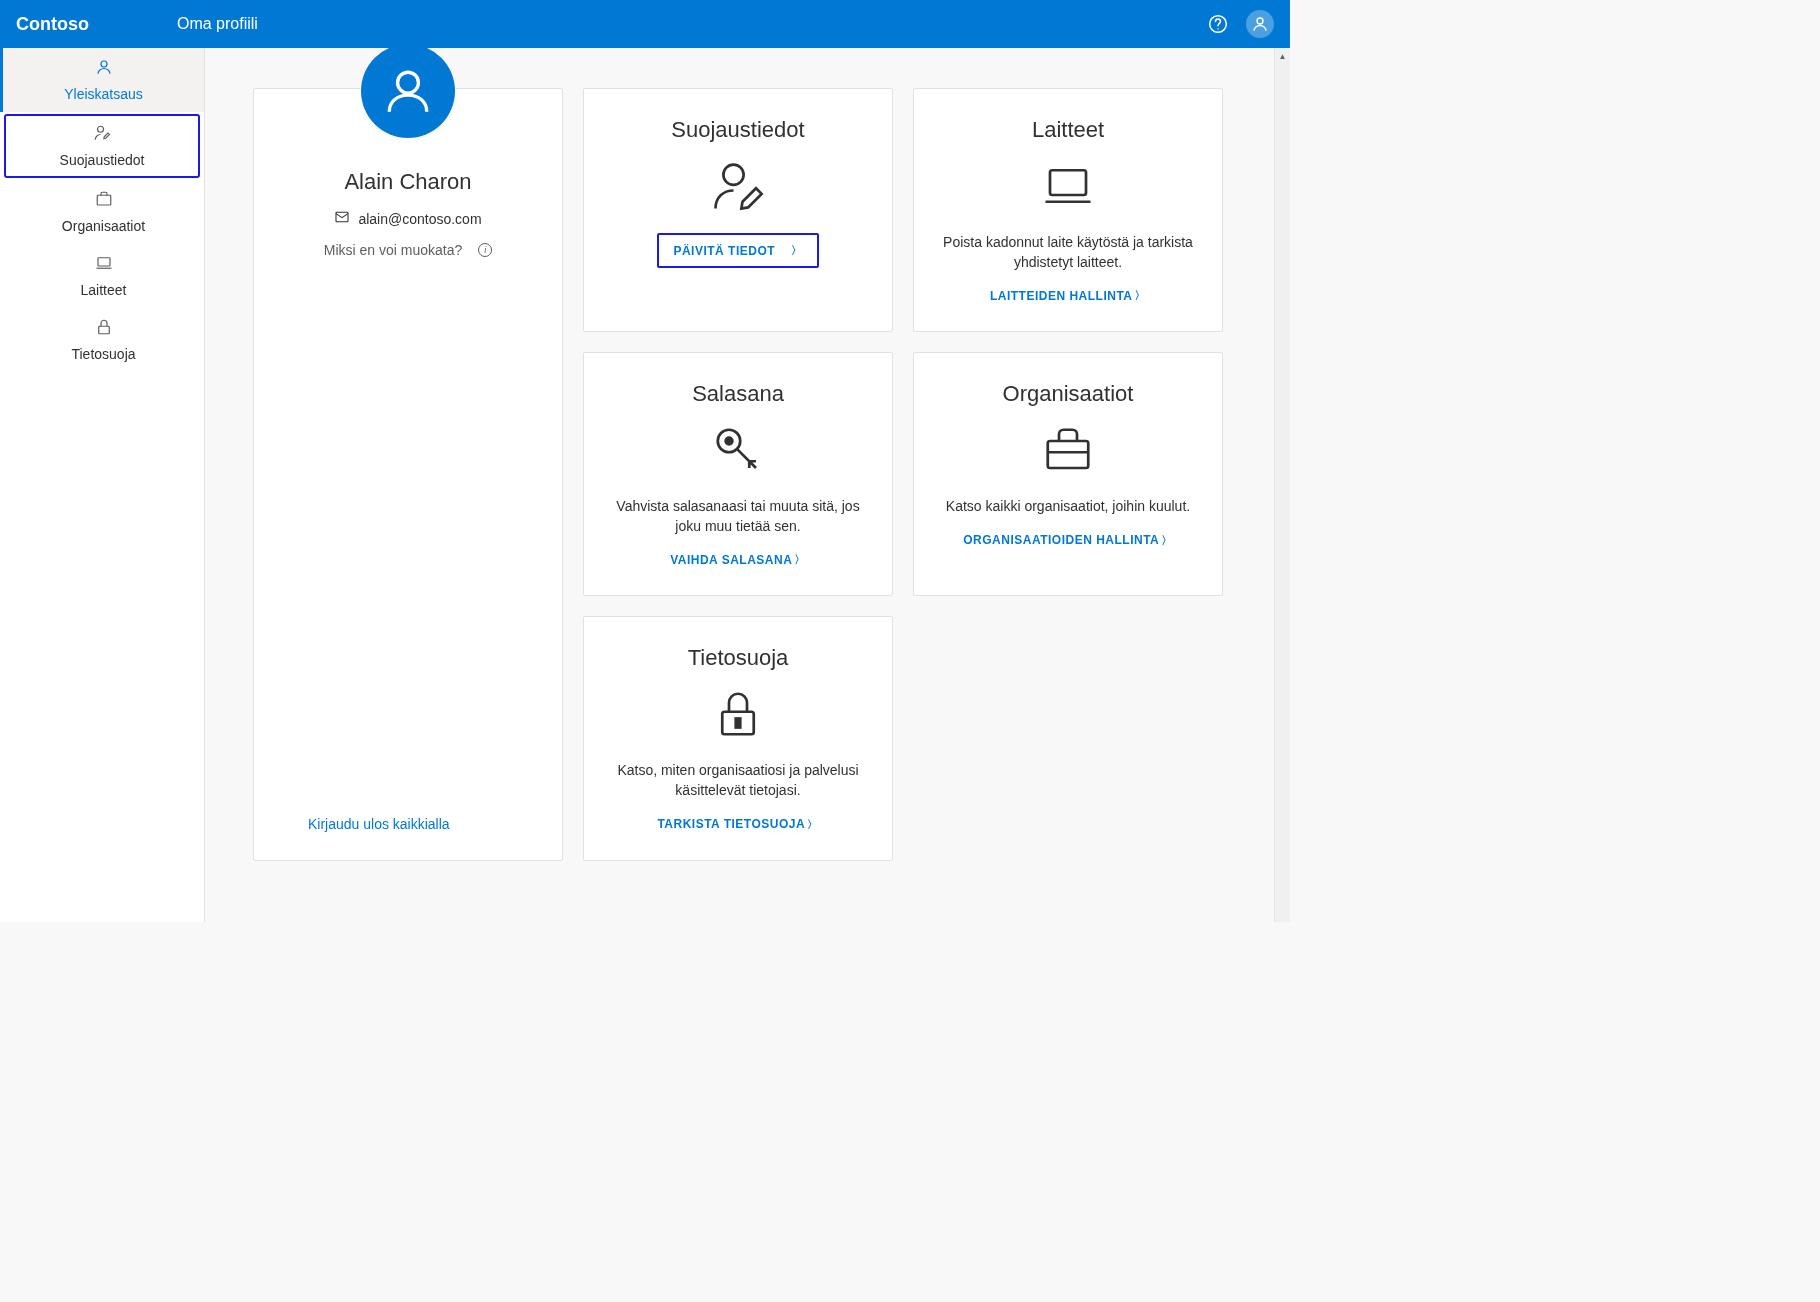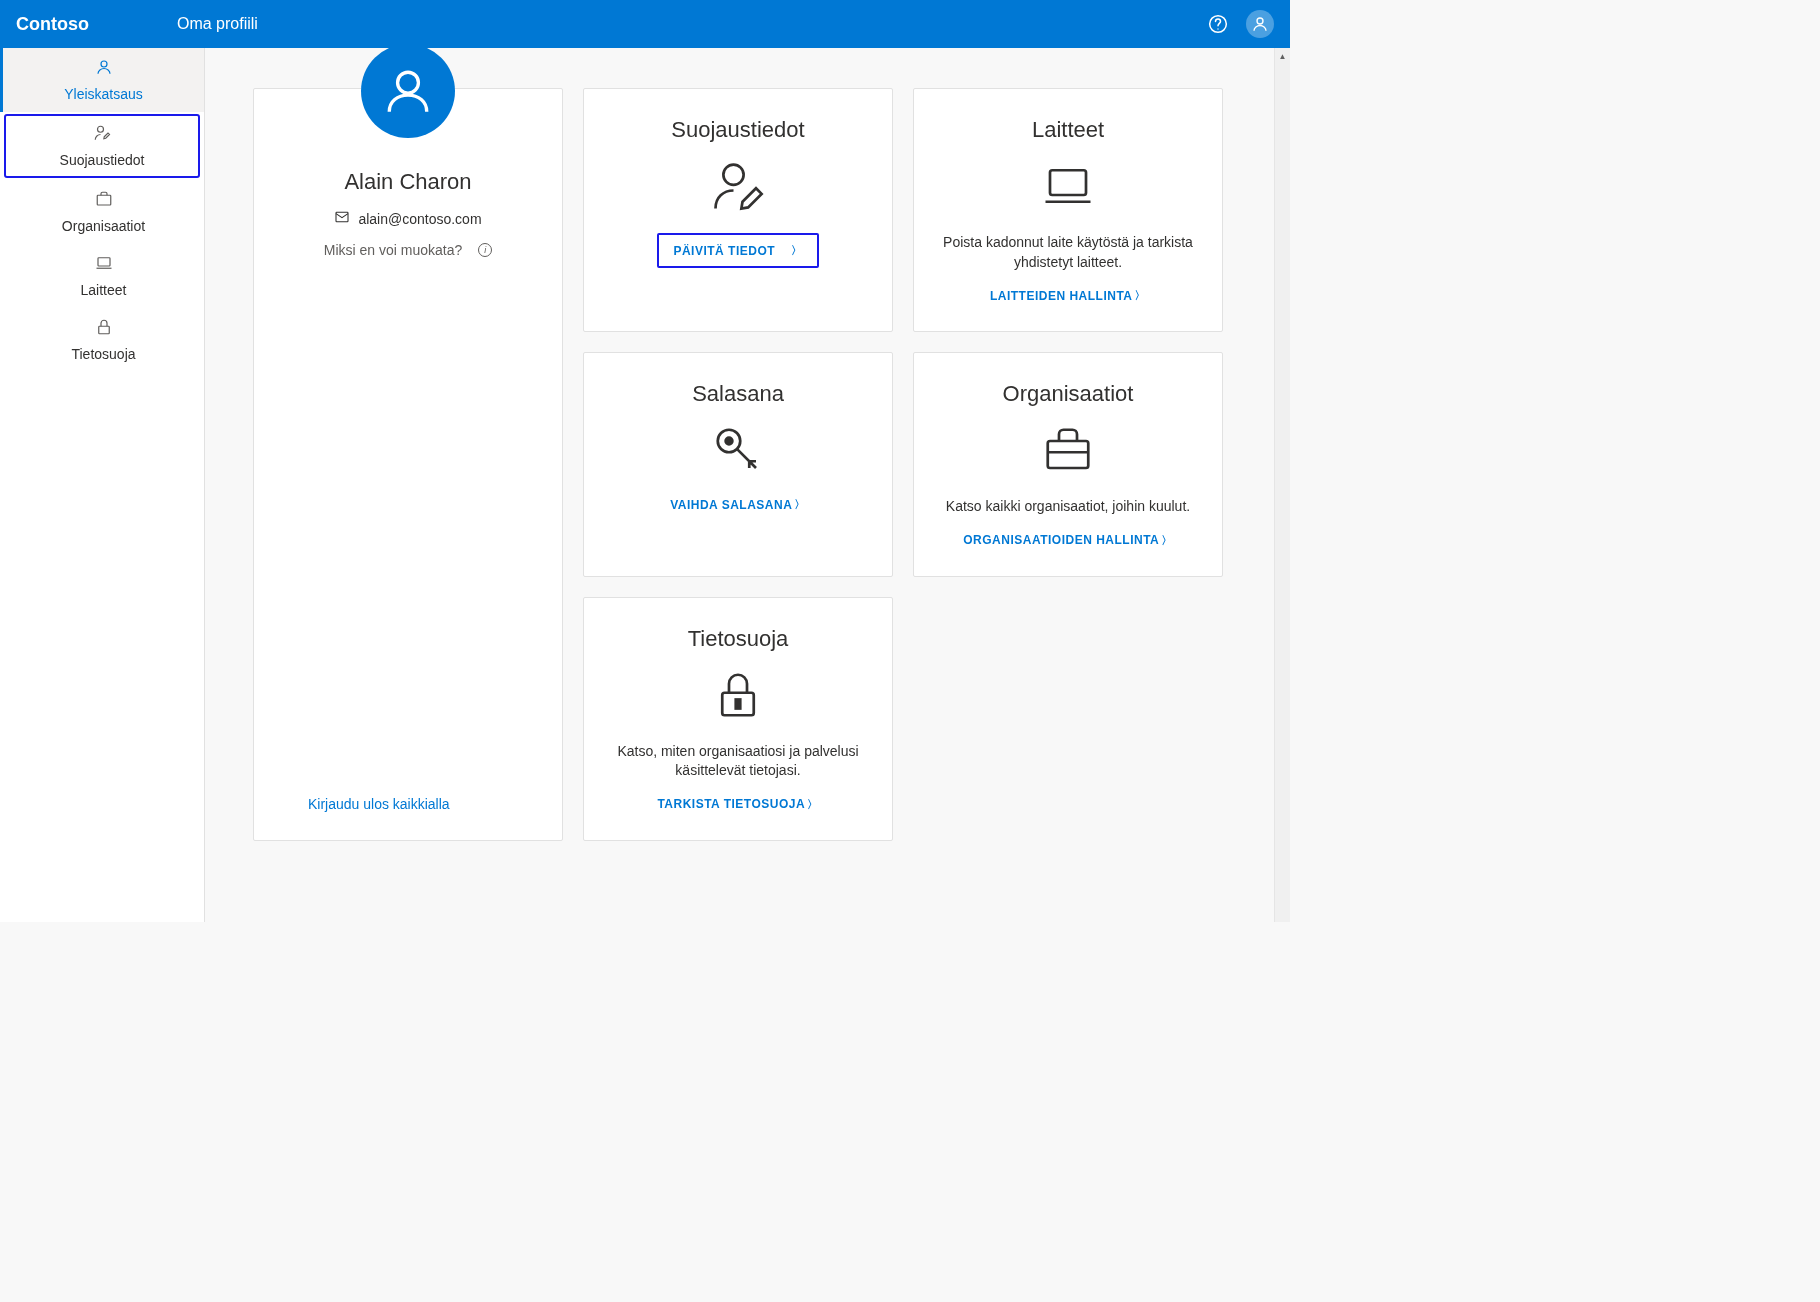--- a/index.html
+++ b/index.html
@@ -372,20 +372,21 @@
 
       <div class="card">
         <div class="card-title">Salasana</div>
         <div class="card-icon">
           <svg width="54" height="54" viewBox="0 0 24 24" fill="none" stroke="#323130" stroke-width="1.2">
             <circle cx="8" cy="8" r="5"></circle>
               <circle cx="8" cy="8" r="1.5" fill="#323130"></circle>
             <path d="M11.5 11.5L20 20m-3-3l3 0m-3 0l0 3"></path>
           </svg>
         </div>
+        <div class="card-desc">Vahvista salasanaasi tai muuta sitä, jos joku muu tietää sen.</div>
         <div class="card-link">
           <span>VAIHDA SALASANA</span>
           <span class="chevron">〉</span>
         </div>
       </div>
 
       <div class="card">
         <div class="card-title">Organisaatiot</div>
         <div class="card-icon">
           <svg width="54" height="54" viewBox="0 0 24 24" fill="none" stroke="#323130" stroke-width="1.2">

